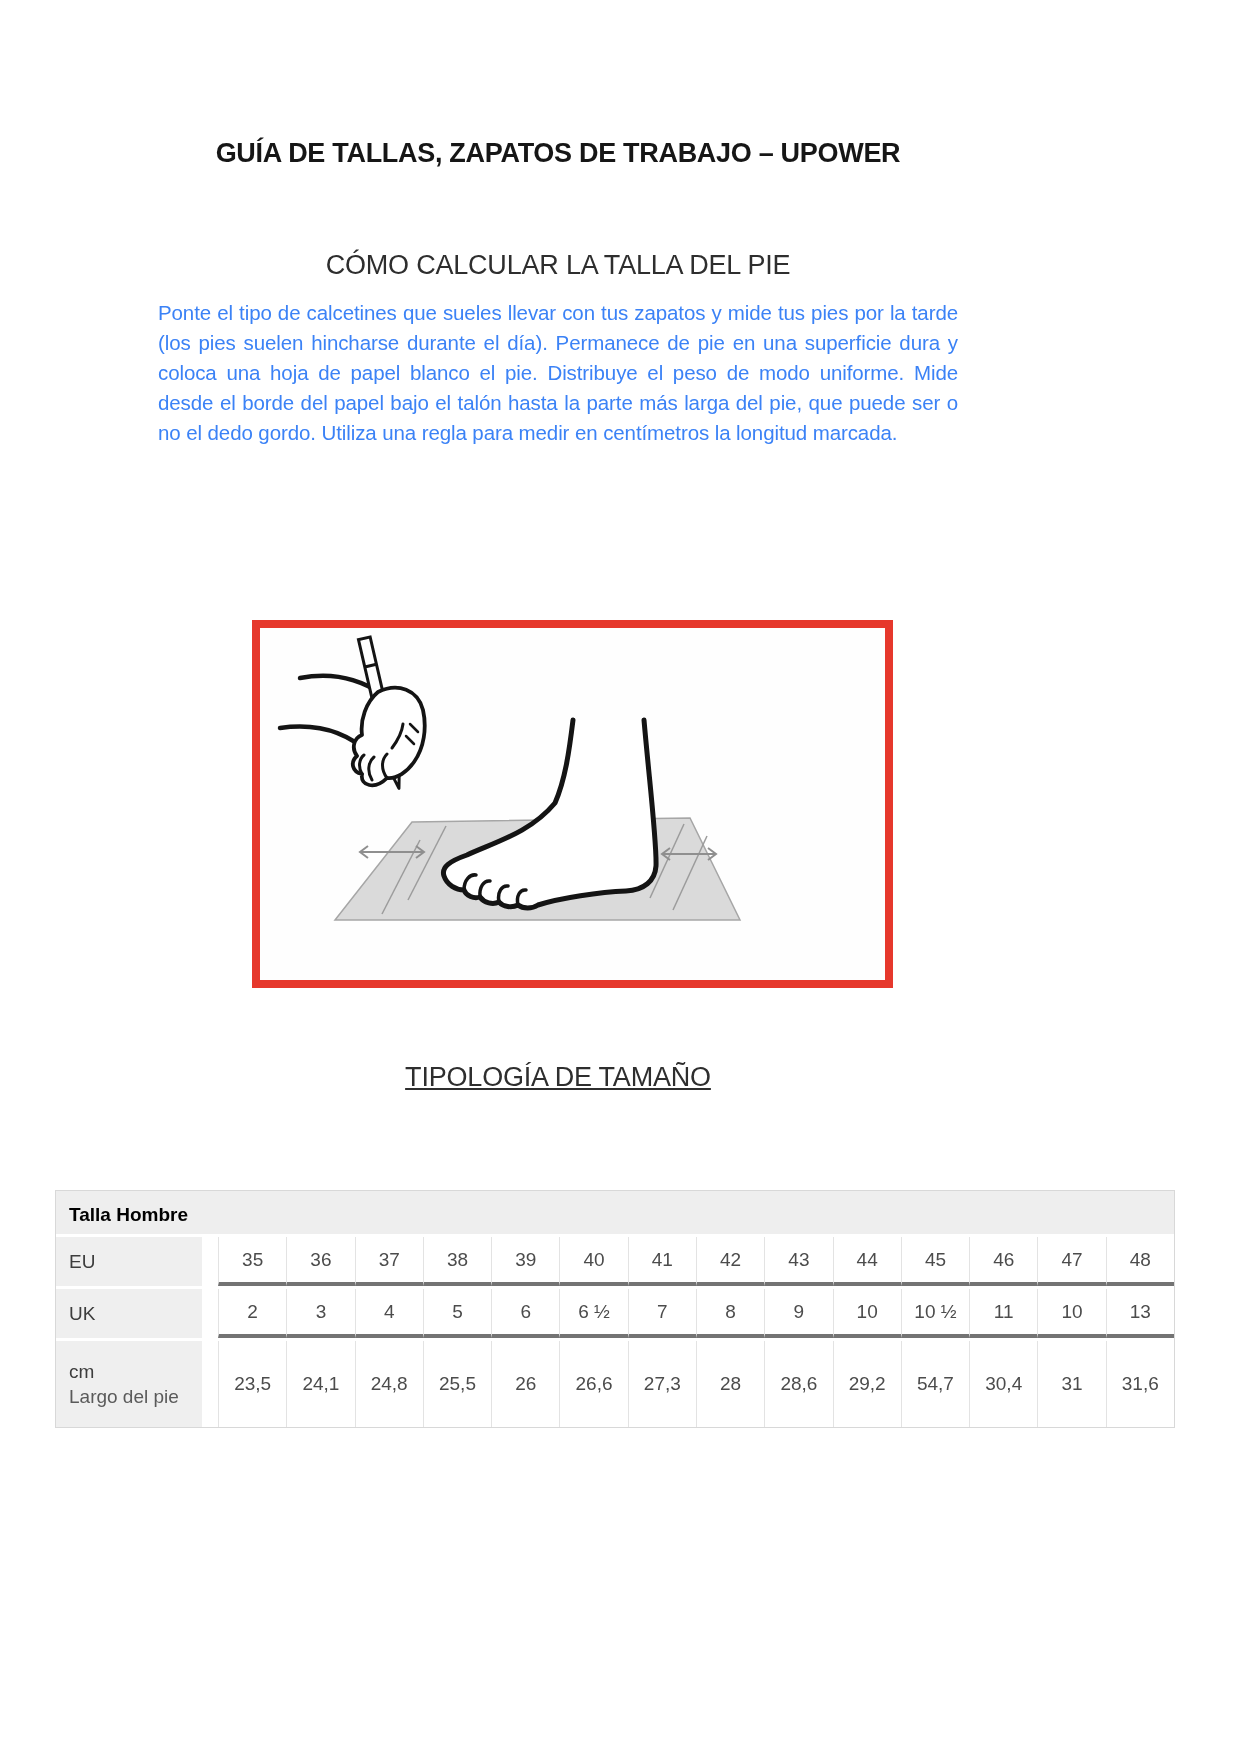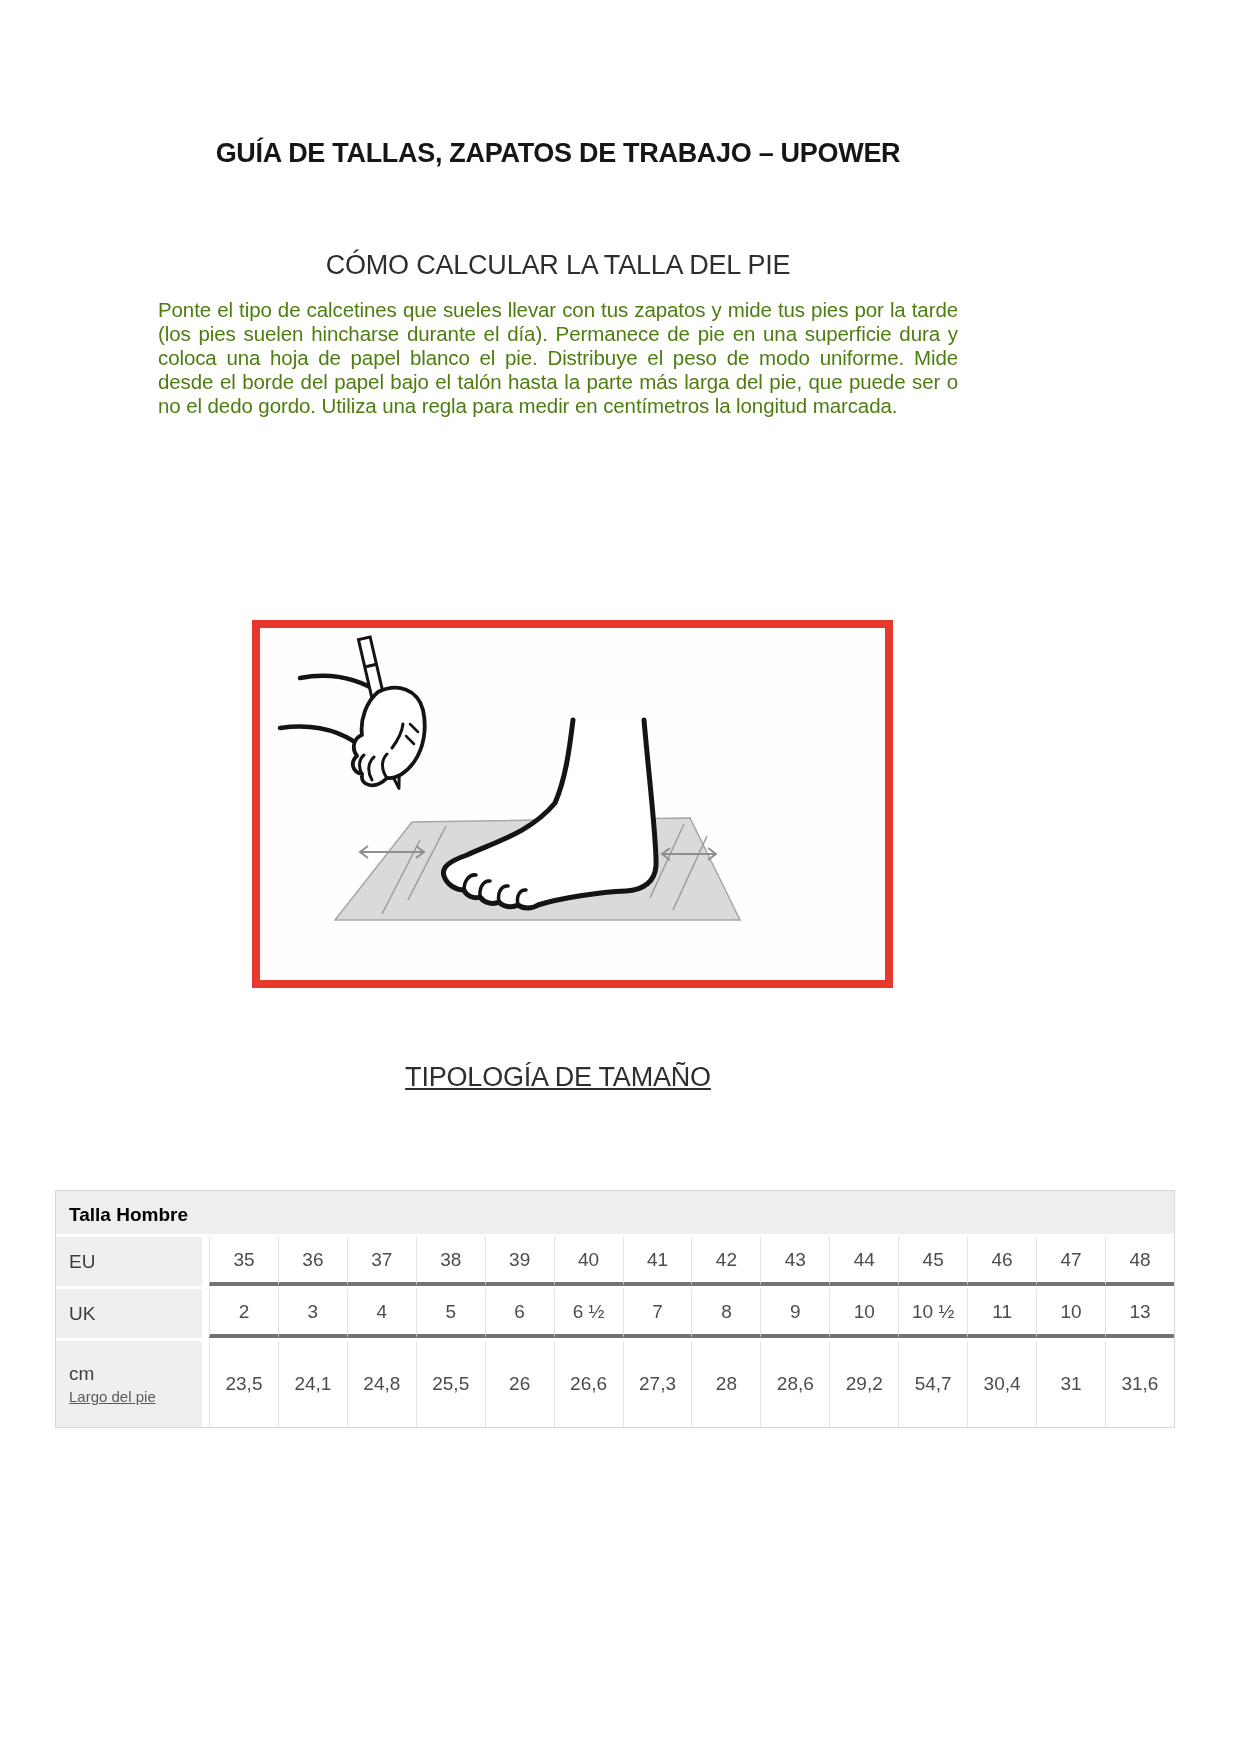--- a/index.html
+++ b/index.html
@@ -15,21 +15,21 @@
   }
   .section-heading{
     position:absolute;left:158px;width:800px;margin:0;
     text-align:center;font-size:27px;font-weight:400;color:#2e2e2e;
     letter-spacing:-0.2px;
   }
   #heading-measure{top:250px;}
   #heading-sizes{top:1062px;text-decoration:underline;}
   .instructions{
     position:absolute;left:158px;top:298px;width:800px;margin:0;
-    font-size:20.5px;line-height:24px;color:#4d7c0f;
+    font-size:20.5px;line-height:30px;color:#3b82f6;
     text-align:justify;letter-spacing:-0.1px;
   }
   .figure-frame{
     position:absolute;left:252px;top:620px;width:625px;height:352px;
     background:#fefefe;border:8px solid #e6382c;
   }
   .figure-frame svg{display:block;}
 
   .size-table{
     position:absolute;left:55px;top:1190px;width:1120px;
@@ -37,23 +37,23 @@
   }
   .thead{
     background:#eeeeee;height:43px;line-height:48px;
     padding-left:13px;font-size:19px;font-weight:700;color:#000000;
   }
   .trow{display:flex;height:49px;margin-top:3px;}
   .trow.tall{height:86px;}
   .lcell{
     width:146px;min-width:146px;background:#efefef;
     padding-left:13px;display:flex;flex-direction:column;justify-content:center;
-    font-size:19px;color:#3d3d3d;margin-right:7px;box-sizing:border-box;
+    font-size:19px;color:#3d3d3d;margin-right:16px;box-sizing:border-box;
   }
-  .lcell .sub{font-size:15px;color:#5a5a5a;margin-top:3px;text-decoration:underline;}
+  .lcell .sub{font-size:19px;color:#5a5a5a;margin-top:3px;}
   .vcell{
     flex:1;display:flex;align-items:center;justify-content:center;
     background:#ffffff;font-size:19px;color:#4c4c4c;
     border-left:1px solid #e3e3e3;border-bottom:4px solid #737373;
   }
   .trow:last-child .vcell{border-bottom:none;}
 </style>
 </head>
 <body>
 

